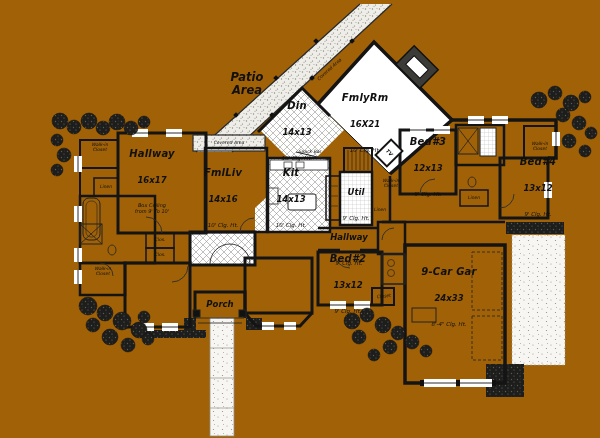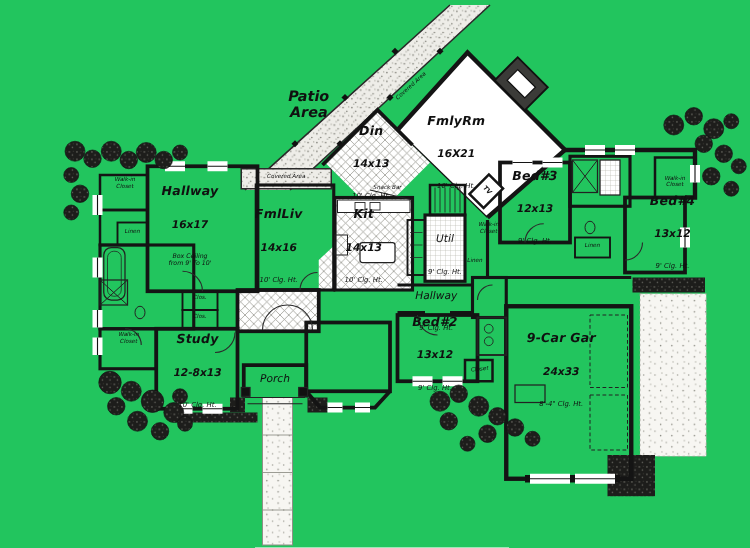--- a/index.html
+++ b/index.html
@@ -1,22 +1,22 @@
 <!DOCTYPE html>
 <html><head>
 <meta charset="utf-8">
 <style>
   html,body{margin:0;padding:0;background:#fff;}
-  #stage{position:relative;width:600px;height:438px;background:#22c55e;overflow:hidden;
+  #stage{position:relative;width:600px;height:438px;background:#a16207;overflow:hidden;
          font-family:"DejaVu Sans",sans-serif;}
   svg{position:absolute;left:0;top:0;}
   .lbl{position:absolute;transform:translate(-50%,-50%);font-family:"DejaVu Sans",sans-serif;
        font-style:italic;color:#101010;text-align:center;line-height:1.1;white-space:pre-line;}
   .nm{display:block;font-weight:bold;font-size:10px;letter-spacing:.2px;}
-  .nm-sm{display:block;font-weight:normal;font-size:8.5px;}
+  .nm-sm{display:block;font-weight:bold;font-size:8.5px;}
   .dm{display:block;font-weight:bold;font-size:8.5px;}
   .nt{display:block;font-size:5.5px;font-weight:normal;}
   .nt2{display:block;font-size:5px;font-weight:normal;}
   .tny{font-size:5px;font-weight:bold;}
   .tny2{font-size:4.5px;font-weight:normal;}
   .patio-l{font-weight:bold;font-size:11.5px;line-height:1.15;}
 </style>
 </head>
 <body>
 
@@ -293,25 +293,20 @@
   <span class="nt">10' Clg. Ht.</span>
 </div>
 <div class="lbl" style="left:356px;top:204px">
   <span class="nm-sm">Util</span>
   <span class="nt">9' Clg. Ht.</span>
 </div>
 <div class="lbl" style="left:349px;top:249px">
   <span class="nm-sm">Hallway</span>
   <span class="nt">9' Clg. Ht.</span>
 </div>
-<div class="lbl" style="left:158px;top:297px">
-  <span class="nm">Study</span>
-  <span class="dm">12-8x13</span>
-  <span class="nt">10' Clg. Ht.</span>
-</div>
 <div class="lbl" style="left:220px;top:304px">
   <span class="nm-sm">Porch</span>
 </div>
 <div class="lbl" style="left:348px;top:283px">
   <span class="nm">Bed#2</span>
   <span class="dm">13x12</span>
   <span class="nt">9' Clg. Ht.</span>
 </div>
 <div class="lbl" style="left:428px;top:166px">
   <span class="nm">Bed#3</span>

